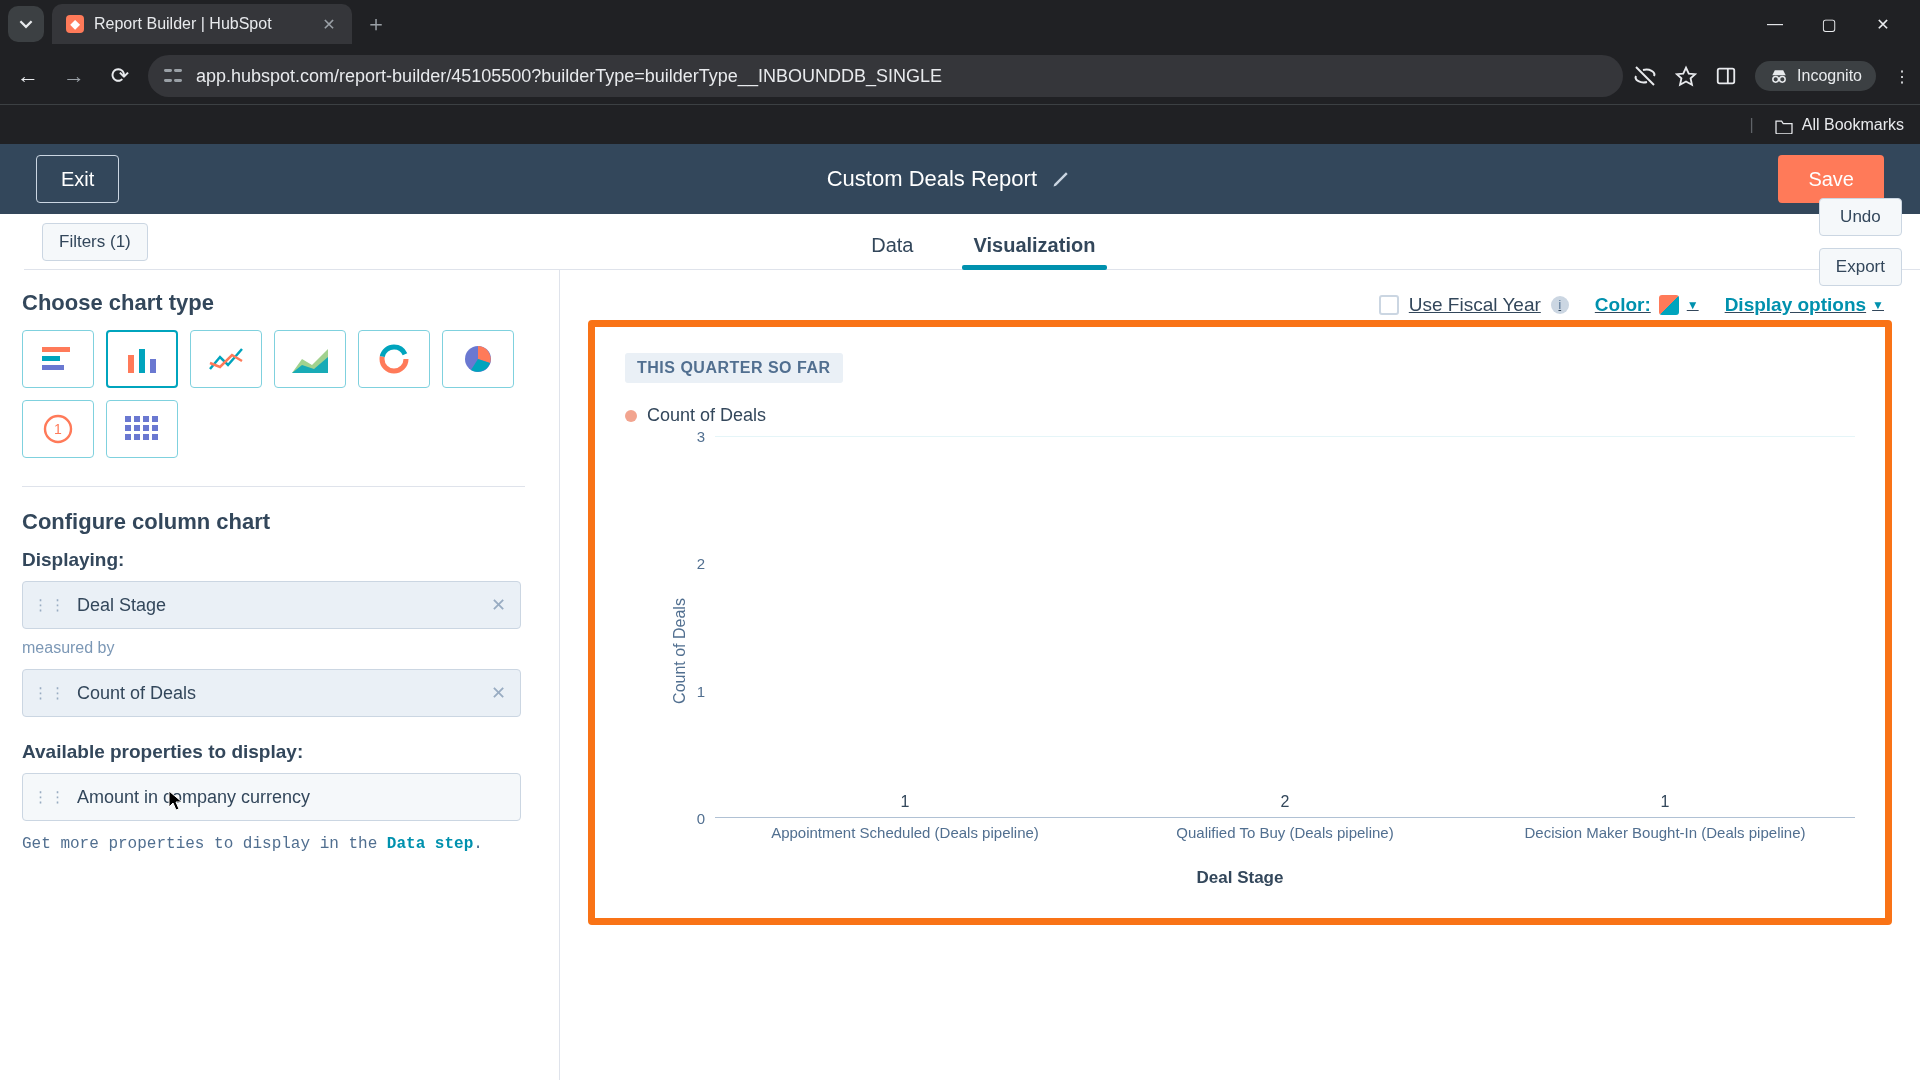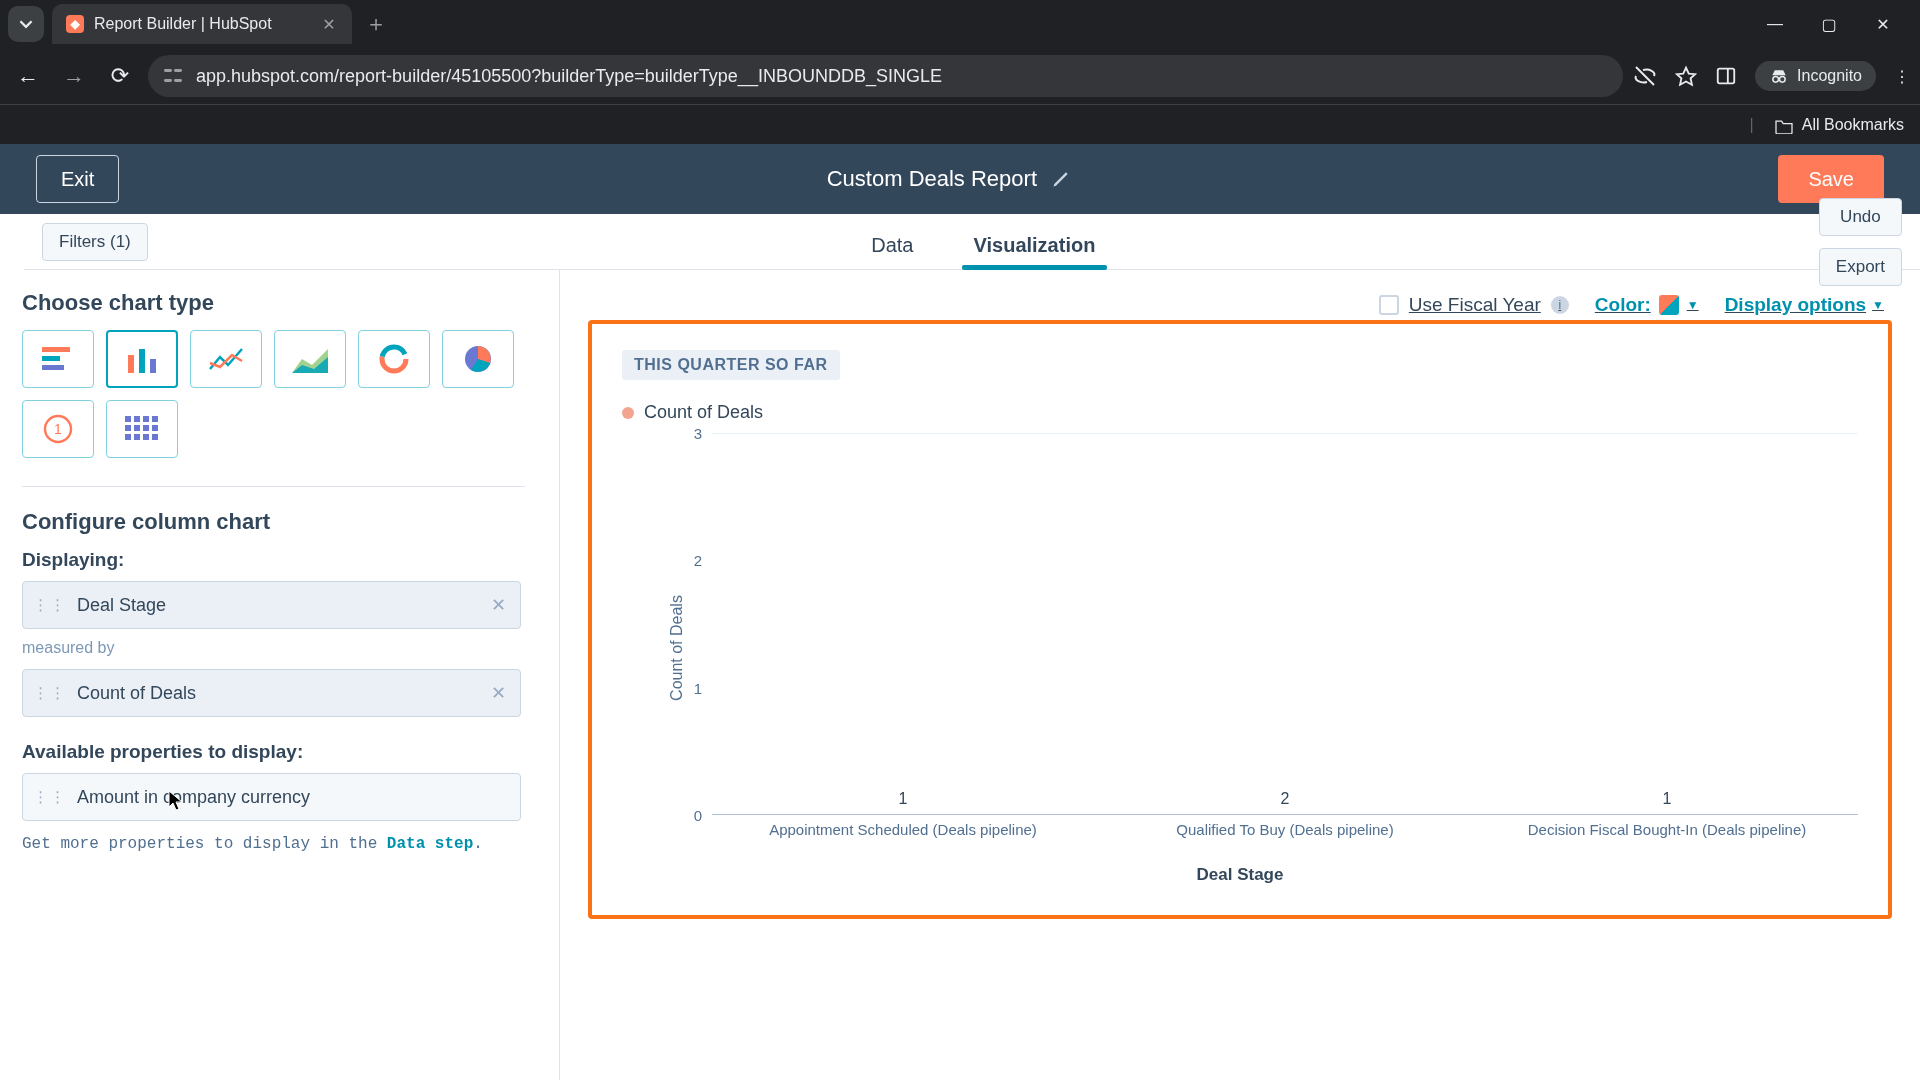--- a/index.html
+++ b/index.html
@@ -63,21 +63,21 @@
   .help-line { font-size:16px; color:#516f90; margin-top:14px;font-family:Liberation Mono, monospace;}
   .help-line a { color:#0091ae; text-decoration:none; font-weight:600; cursor:pointer;}
   
   .canvas { flex:1; padding: 24px 28px; overflow:auto;}
   .canvas-toolbar { display:flex; justify-content:flex-end; align-items:flex-start; gap:26px; color:#33475b; font-size:19px; margin-bottom:4px; padding-right:8px;text-decoration:underline;}
   .chk { width:20px; height:20px; border:2px solid #cbd6e2; border-radius:3px; display:inline-block; }
   .info-dot { width:18px;height:18px;border-radius:50%;background:#cbd6e2;display:inline-flex;align-items:center;justify-content:center;font-size:12px;color:#516f90;}
   .color-label { color:#0091ae; font-weight:600; display:flex; align-items:center; gap:8px; cursor:pointer;}
   .color-swatch { width:20px; height:20px; background:linear-gradient(135deg,#ff7a59 50%,#00a4bd 50%); border-radius:3px;}
   .display-opts { color:#0091ae; font-weight:600; display:flex; align-items:center; gap:6px; cursor:pointer;}
-  .chart-card { border:4px solid #f97316; border-radius:4px; padding:26px 30px 30px; }
+  .chart-card { border:7px solid #f97316; border-radius:4px; padding:26px 30px 30px; }
   .badge { display:inline-block; background:#eaf0f6; color:#516f90; font-size:16px; font-weight:700; letter-spacing:0.5px; padding:6px 12px; border-radius:3px; margin-bottom:22px;}
   .legend { display:flex; align-items:center; gap:10px; font-size:18px; color:#33475b; margin-bottom:10px;}
   .legend-dot { width:12px;height:12px;border-radius:50%;background:#f2a48f;}
   .plot { position:relative; height:430px; margin-left:56px; }
   .y-title { position:absolute; left:-54px; top:50%; transform: translateY(-50%) rotate(-90deg); transform-origin:center; font-size:16px; color:#516f90; white-space:nowrap;}
   .y-axis { position:absolute; left:0; top:0; bottom:48px; width:30px; }
   .y-tick { position:absolute; right:6px; transform:translateY(50%); font-size:15px; color:#516f90;}
   .plot-inner { position:absolute; left:34px; right:0; top:0; bottom:48px; border-bottom:1px solid #b0c1d4;}
   .grid-top { position:absolute; left:0; right:0; top:0; border-top:1px solid #e5f5f8;}
   .bars { position:absolute; inset:0; display:flex; align-items:flex-end;}
@@ -340,20 +340,20 @@
                 </div>
                 <div class="bar-col">
                   <div class="bar-val">1</div>
                   <div class="bar" style="height: 33.3333%; background: rgb(245, 165, 140);"></div>
                 </div>
               </div>
           </div>
           <div class="x-labels" id="x-labels">
               <div class="x-lab">Appointment Scheduled (Deals pipeline)</div>
               <div class="x-lab">Qualified To Buy (Deals pipeline)</div>
-              <div class="x-lab">Decision Fiscal Bought-In (Deals pipeline)</div>
+              <div class="x-lab">Decision Maker Bought-In (Deals pipeline)</div>
             </div>
         </div>
         <div class="x-title">Deal Stage</div>
       </div>
     </div>
   </div>
 </div>
 
 </body></html>

